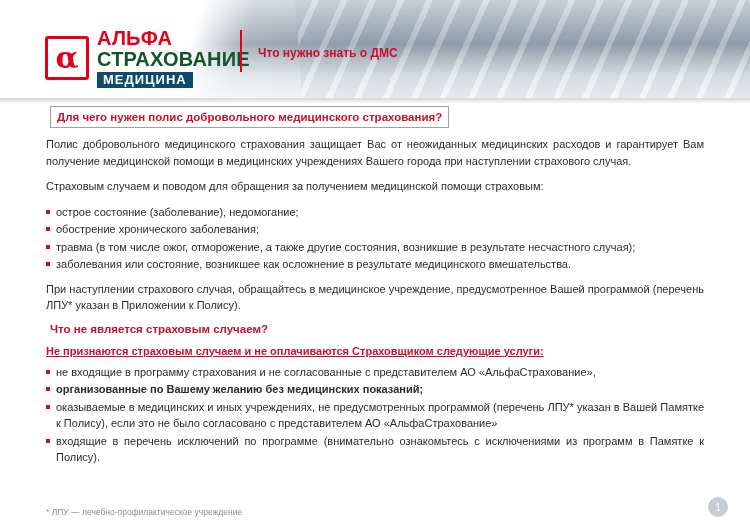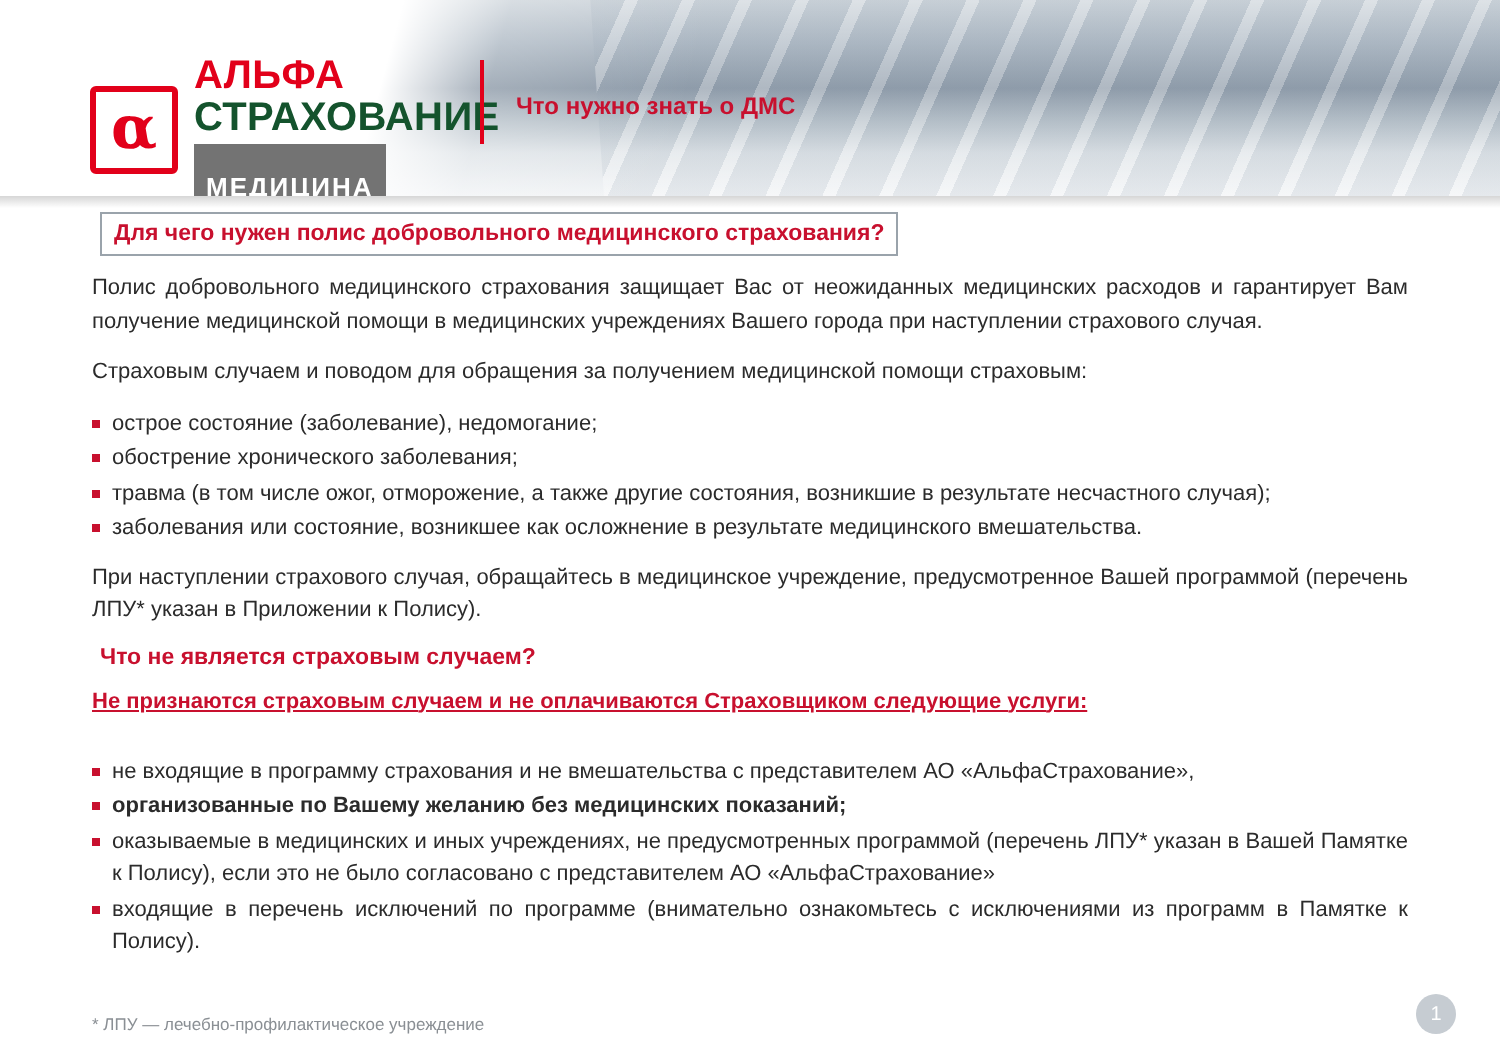--- a/index.html
+++ b/index.html
@@ -85,26 +85,26 @@
     color: #14532d;
     font-size: 20px;
     font-weight: 700;
     letter-spacing: 0.2px;
     display: block;
     margin-top: 1px;
   }
   .logo-sub {
     display: inline-block;
     margin-top: 3px;
-    background: #737373;
+    background: #0c4a6e;
     color: #ffffff;
     font-size: 13px;
     font-weight: 700;
     letter-spacing: 1px;
-    padding: 15px 6px 2px 6px;
+    padding: 1px 6px 2px 6px;
   }
 
   .header-divider {
     position: absolute;
     left: 240px; top: 30px;
     width: 2px; height: 42px;
     background: #e2001a;
   }
   .header-title {
     position: absolute;
@@ -161,21 +161,21 @@
     width: 4px; height: 4px;
     background: #c8102e;
   }
   .underline-red {
     color: #c8102e;
     font-weight: 700;
     text-decoration: underline;
     font-size: 11px;
     line-height: 16px;
     display: block;
-    margin: 2px 0 19px 0;
+    margin: 2px 0 5px 0;
   }
   .bold-red {
     color: #c8102e;
     font-weight: 700;
   }
 
   
   .footer-note {
     position: absolute;
     left: 46px; bottom: 12px;
@@ -230,21 +230,21 @@
       <li>обострение хронического заболевания;</li>
       <li>травма (в том числе ожог, отморожение, а также другие состояния, возникшие в результате несчастного случая);</li>
       <li>заболевания или состояние, возникшее как осложнение в результате медицинского вмешательства.</li>
     </ul>
     <p class="para">При наступлении страхового случая, обращайтесь в медицинское учреждение, предусмотренное Вашей программой (перечень ЛПУ* указан в Приложении к Полису).</p>
 
     
     <div class="q-heading">Что не является страховым случаем?</div>
     <span class="underline-red">Не признаются страховым случаем и не оплачиваются Страховщиком следующие услуги:</span>
     <ul class="bullets">
-      <li>не входящие в программу страхования и не вмешательства с представителем АО «АльфаСтрахование»,</li>
+      <li>не входящие в программу страхования и не согласованные с представителем АО «АльфаСтрахование»,</li>
       <li class="bold-red">организованные по Вашему желанию без медицинских показаний;</li>
       <li>оказываемые в медицинских и иных учреждениях, не предусмотренных программой (перечень ЛПУ* указан в Вашей Памятке к Полису), если это не было согласовано с представителем АО «АльфаСтрахование»</li>
       <li>входящие в перечень исключений по программе (внимательно ознакомьтесь с исключениями из программ в Памятке к Полису).</li>
     </ul>
   </div>
 
   <div class="footer-note">* ЛПУ — лечебно-профилактическое учреждение</div>
   <div class="page-badge">1</div>
 
 </div>

